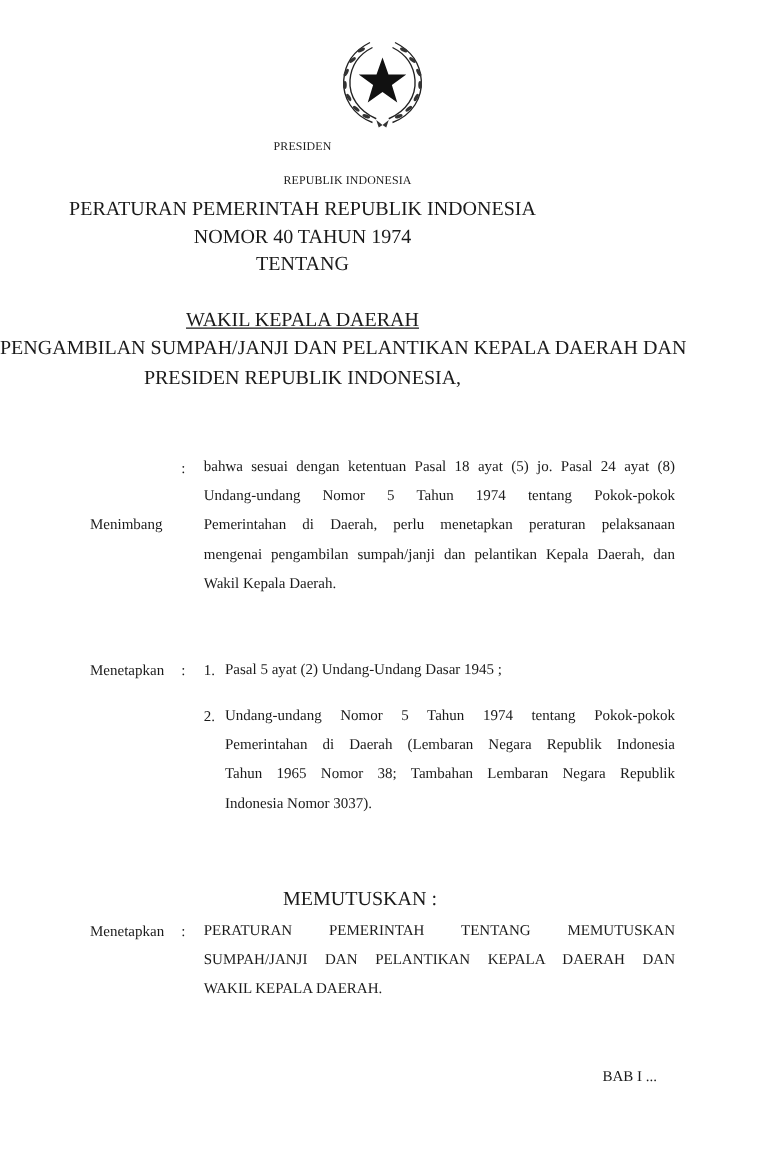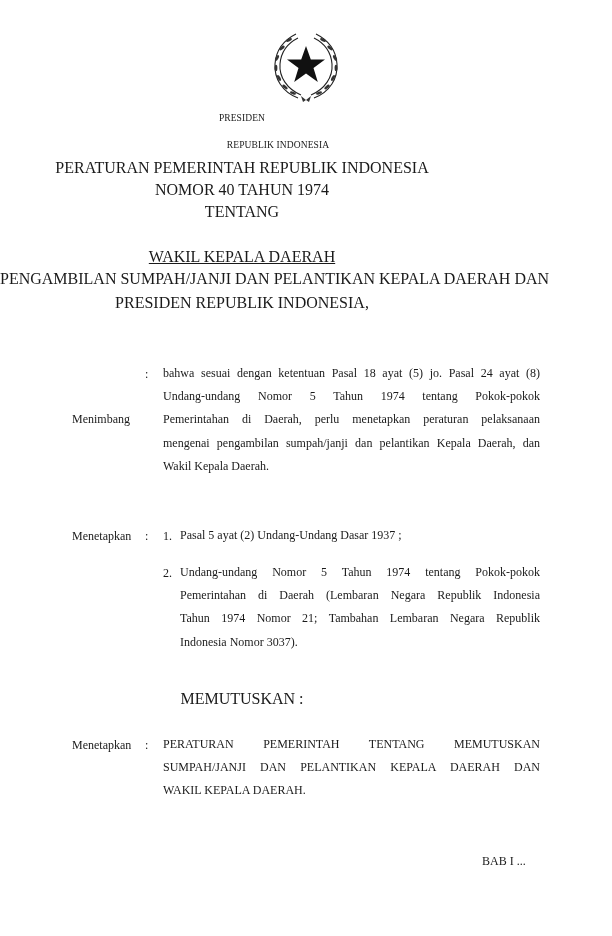--- a/index.html
+++ b/index.html
@@ -120,32 +120,32 @@
   <span class="jline">Pemerintahan di Daerah, perlu menetapkan peraturan pelaksanaan</span>
   <span class="jline">mengenai pengambilan sumpah/janji dan pelantikan Kepala Daerah, dan</span>
   <span class="line">Wakil Kepala Daerah.</span>
 </div>
 
 <div class="label" style="top:529px;">Menetapkan</div>
 <div class="colon" style="left:145px; top:529px;">:</div>
 
 <div class="numlabel" style="left:163px; top:529px;">1.</div>
 <div class="para" style="left:180px; top:524px; width:360px;">
-  <span class="line">Pasal 5 ayat (2) Undang-Undang Dasar 1937 ;</span>
+  <span class="line">Pasal 5 ayat (2) Undang-Undang Dasar 1945 ;</span>
 </div>
 
 <div class="numlabel" style="left:163px; top:566px;">2.</div>
 <div class="para" style="left:180px; top:561px; width:360px;">
   <span class="jline">Undang-undang  Nomor 5 Tahun 1974 tentang Pokok-pokok</span>
   <span class="jline">Pemerintahan di Daerah (Lembaran Negara Republik Indonesia</span>
-  <span class="jline">Tahun 1974  Nomor 21; Tambahan Lembaran Negara Republik</span>
+  <span class="jline">Tahun 1965  Nomor 38; Tambahan Lembaran Negara Republik</span>
   <span class="line">Indonesia Nomor 3037).</span>
 </div>
 
-<div class="abs center title-line" style="top:692px;">MEMUTUSKAN :</div>
+<div class="abs center title-line" style="top:713px;padding-left:46px;">MEMUTUSKAN :</div>
 
 <div class="label" style="top:738px;">Menetapkan</div>
 <div class="colon" style="left:145px; top:738px;">:</div>
 <div class="para" style="left:163px; top:733px; width:377px;">
   <span class="jline">PERATURAN PEMERINTAH TENTANG MEMUTUSKAN</span>
   <span class="jline">SUMPAH/JANJI DAN PELANTIKAN KEPALA DAERAH DAN</span>
   <span class="line">WAKIL KEPALA DAERAH.</span>
 </div>
 
 <div class="abs" style="left:482px; top:854px; white-space:nowrap; font-size:12px;">BAB  I  ...</div>

